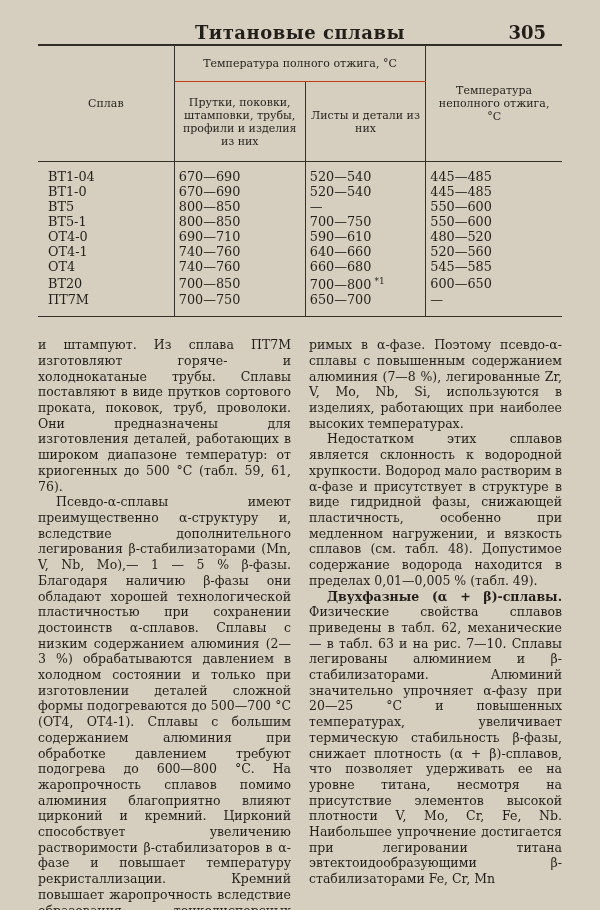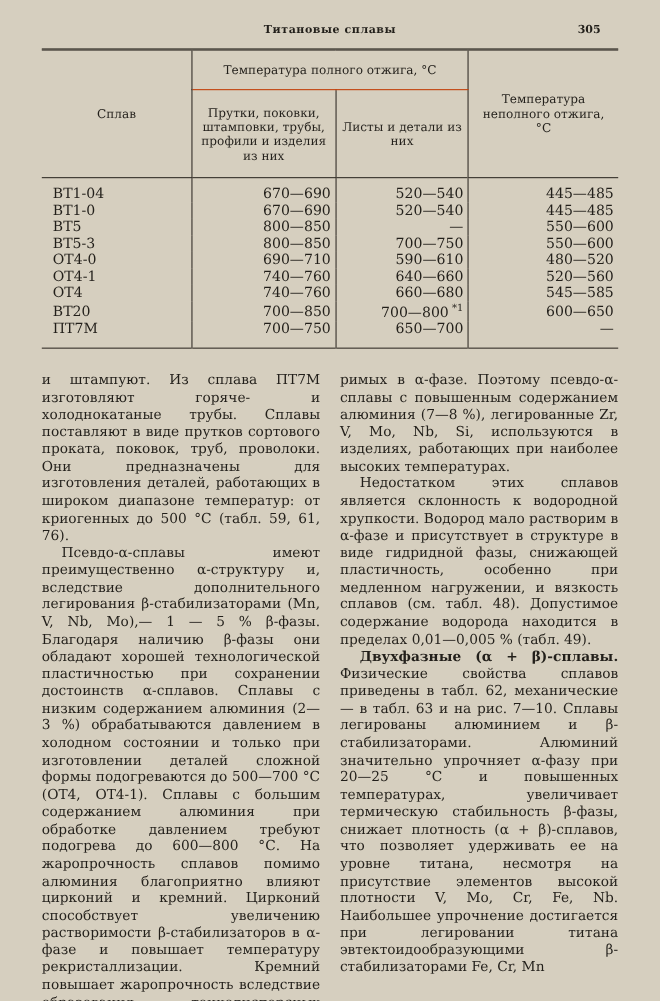--- a/index.html
+++ b/index.html
@@ -7,21 +7,21 @@
   body {
     width: 600px; height: 910px;
     background: #d6cfbf;
     color: #221f1a;
     font-family: "DejaVu Serif", "Liberation Serif", serif;
     overflow: hidden;
   }
   .page { padding: 22px 38px 0 38px; }
 
   
-  .running-head { position: relative; height: 18px; font-size: 10px; font-weight: bold; }
+  .running-head { position: relative; height: 18px; font-size: 18px; font-weight: bold; }
   .rh-title { position: absolute; left: 50%; transform: translateX(-50%); letter-spacing: 0.5px; }
   .rh-page { position: absolute; right: 16px; top: 0; }
   .head-rule { height: 0; border-top: 1.4px solid #2f2b24; margin-top: 4px; }
 
   
   .table-caption {
     margin: 26px 0 10px 0;
     font-size: 13px; font-weight: bold;
     text-align: justify; text-indent: 14px;
     line-height: 16px;
@@ -46,21 +46,21 @@
   .alloy-h  { border-right: 1px solid #35302a; border-bottom: 1px solid #35302a; }
   .group-h  { height: 36px; border-right: 1px solid #35302a; border-bottom: 1px solid #c2410c; font-size: 11.5px; }
   .partial-h{ border-bottom: 1px solid #35302a; }
   .sub-h    { height: 80px; border-bottom: 1px solid #35302a; }
   .sub-h:first-child { border-right: 1px solid #35302a; }
   .sub-h + .sub-h    { border-right: 1px solid #35302a; margin-left: 48px; }
 
   .data-table td {
     font-size: 12.8px;
     line-height: 15px;
-    text-align: right;
+    text-align: left;
     padding: 0 4px;
     white-space: nowrap;
   }
   .data-table td:not(:last-child) { border-right: 1px solid #35302a; }
   .data-table td:first-child { text-align: left; padding-left: 10px; }
   .data-table tbody tr:first-child td { padding-top: 7px; }
   .data-table tbody tr:last-child td  { padding-bottom: 9px; }
   .data-table sup { font-size: 9px; margin-left: 3px; }
 
   
@@ -117,21 +117,21 @@
           <td>520—540</td>
           <td>445—485</td>
         </tr>
         <tr>
           <td>ВТ5</td>
           <td>800—850</td>
           <td>—</td>
           <td>550—600</td>
         </tr>
         <tr>
-          <td>ВТ5-3</td>
+          <td>ВТ5-1</td>
           <td>800—850</td>
           <td>700—750</td>
           <td>550—600</td>
         </tr>
         <tr>
           <td>ОТ4-0</td>
           <td>690—710</td>
           <td>590—610</td>
           <td>480—520</td>
         </tr>

